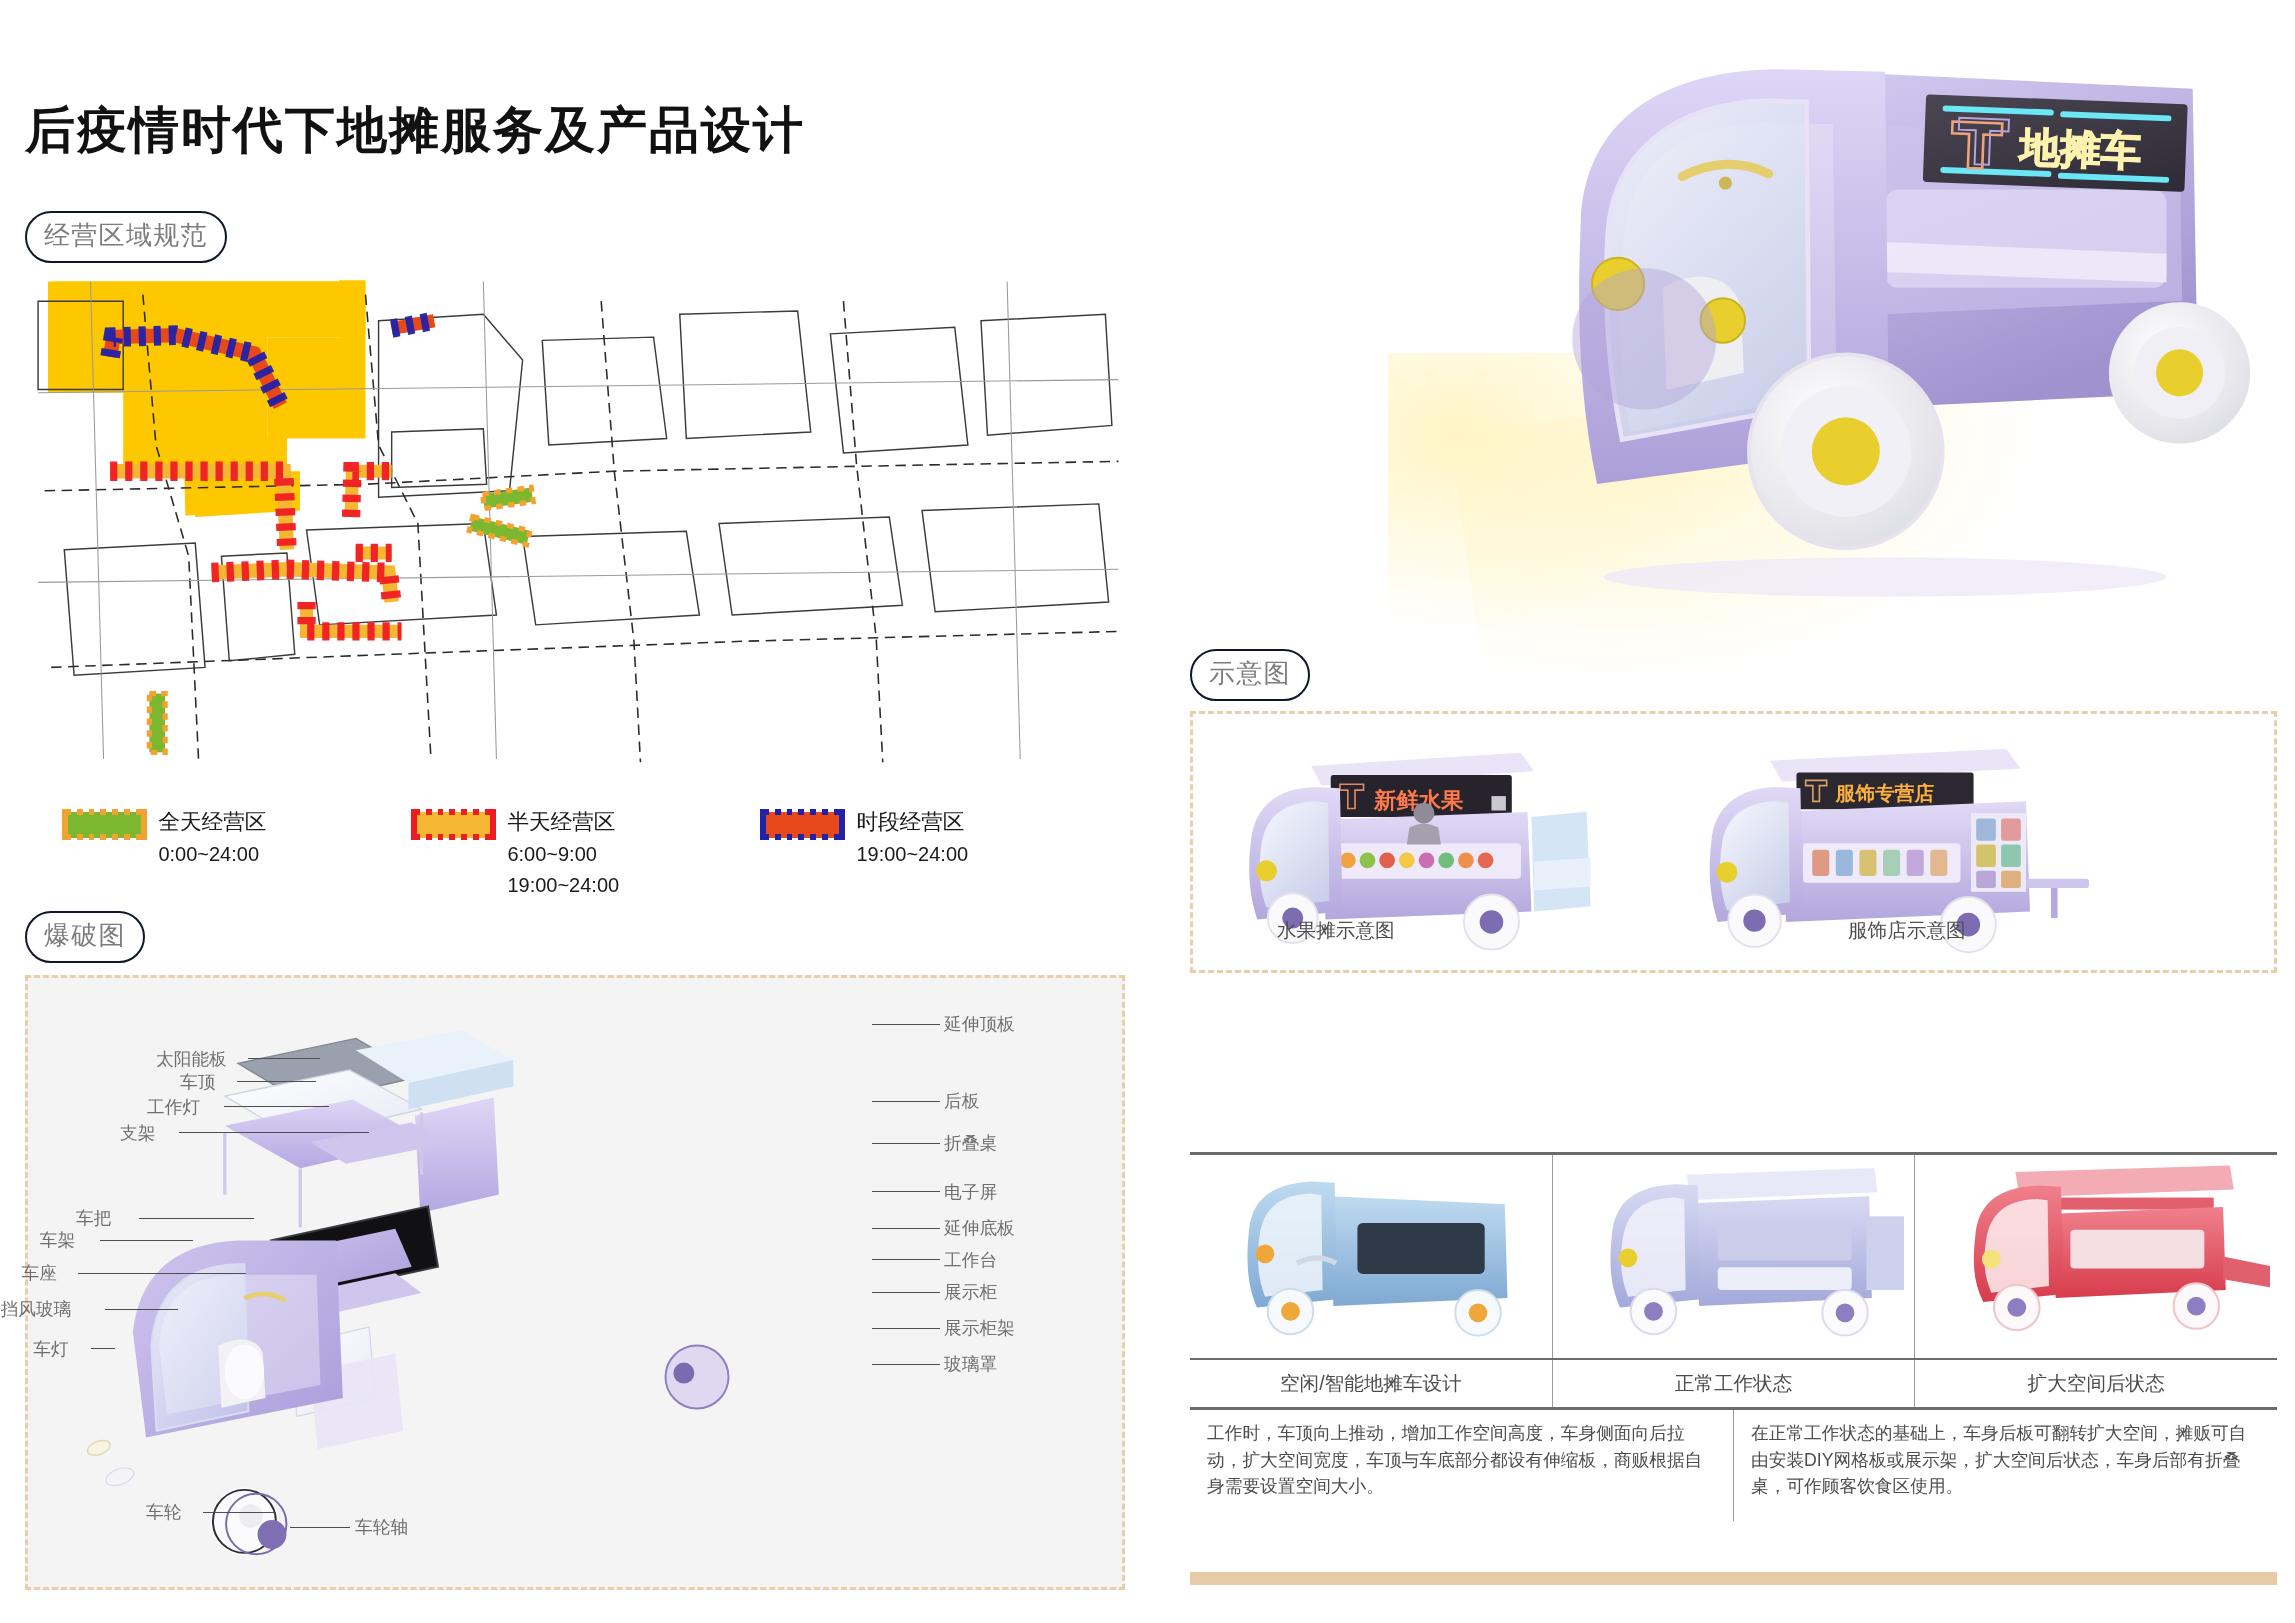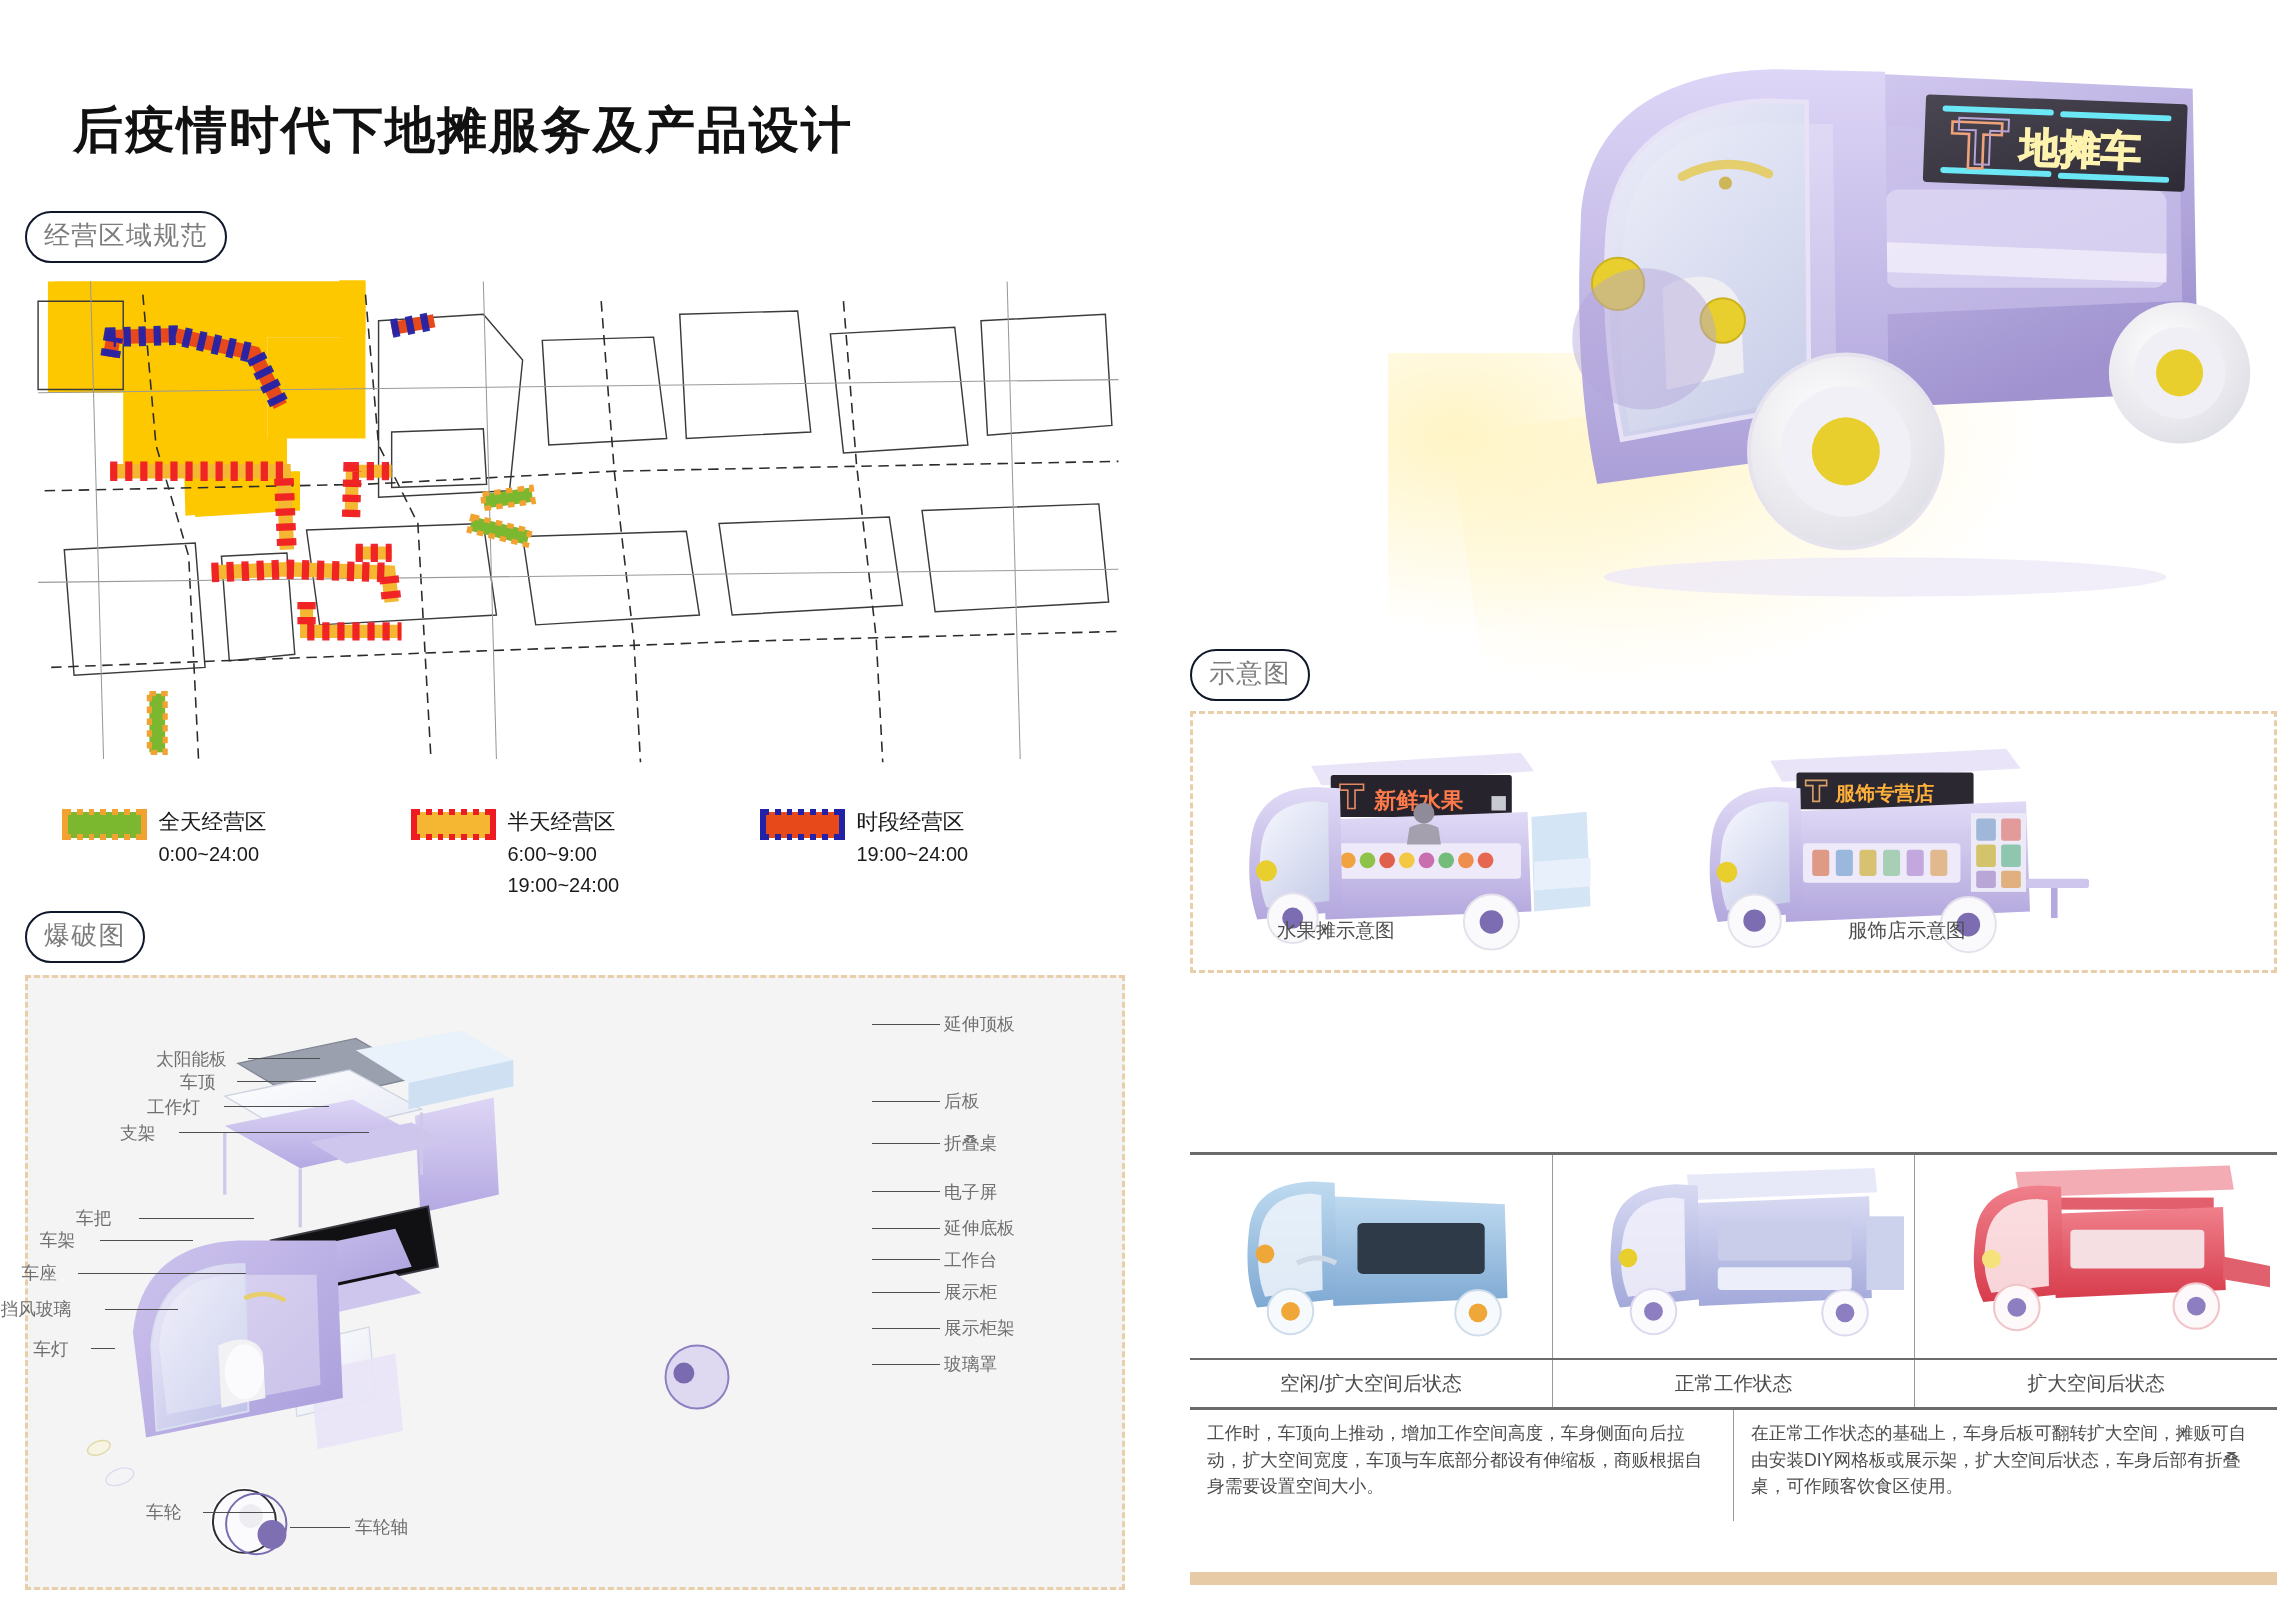--- a/index.html
+++ b/index.html
@@ -18,21 +18,21 @@
     border: 2px solid #0f172a; border-radius: 26px;
     color: #7d7d7d; font-size: 26px; letter-spacing: 1.3px;
     padding: 5.2px 17px 7.9px 17px; background: transparent;
     white-space: nowrap;
   }
 
   
   .title {
     position: absolute; left: 25px; top: 97px;
     font-size: 50px; font-weight: bold; color: #111;
-    letter-spacing: 2px; white-space: nowrap; margin-left: 48px;
+    letter-spacing: 2px; white-space: nowrap;
   }
 
   
   .label-business { position: absolute; left: 25px; top: 211px; }
   .label-explode  { position: absolute; left: 25px; top: 911px; }
 
   
   .map-panel {
     position: absolute; left: 25px; top: 275px; width: 1100px; height: 497px;
     background: #ffffff; overflow: hidden;
@@ -732,21 +732,21 @@
           <circle cx="152" cy="226" r="14" fill="#8c7ec0"></circle>
           <circle cx="420" cy="224" r="34" fill="#fdf8f9" stroke="#f0c4c9" stroke-width="3"></circle>
           <circle cx="420" cy="224" r="14" fill="#8c7ec0"></circle>
           <path d="M460,150 L530,164 L530,196 L460,184 Z" fill="#e1606d"></path>
         </svg>
       </div>
     </div>
 
     <div class="hrule"></div>
     <div class="v-state">
-      <div class="cell">空闲/扩大空间后状态</div>
+      <div class="cell">空闲/智能地摊车设计</div>
       <div class="cell">正常工作状态</div>
       <div class="cell">扩大空间后状态</div>
     </div>
     <div class="hrule"></div>
 
     <div class="v-desc">
       <div class="cell">工作时，车顶向上推动，增加工作空间高度，车身侧面向后拉动，扩大空间宽度，车顶与车底部分都设有伸缩板，商贩根据自身需要设置空间大小。</div>
       <div class="cell">在正常工作状态的基础上，车身后板可翻转扩大空间，摊贩可自由安装DIY网格板或展示架，扩大空间后状态，车身后部有折叠桌，可作顾客饮食区使用。</div>
     </div>
   </div>

